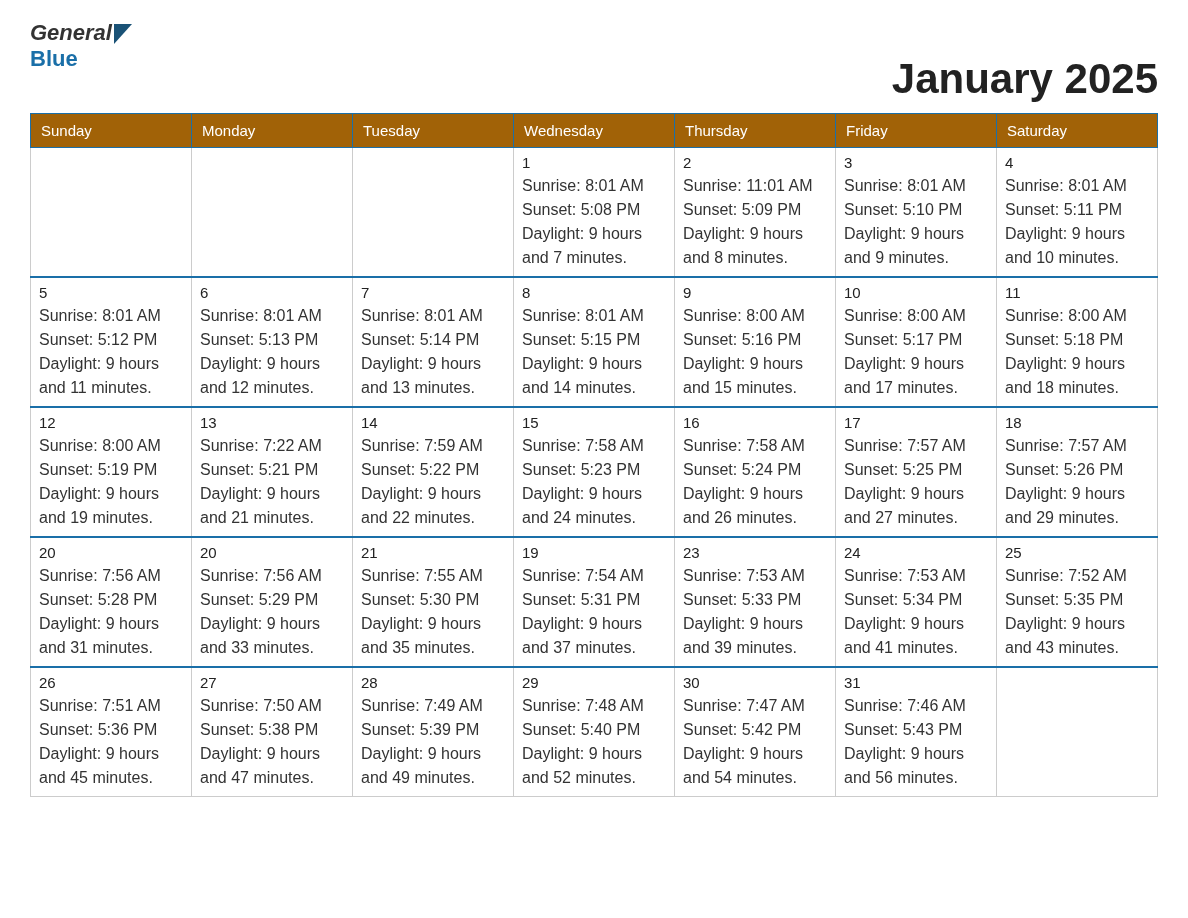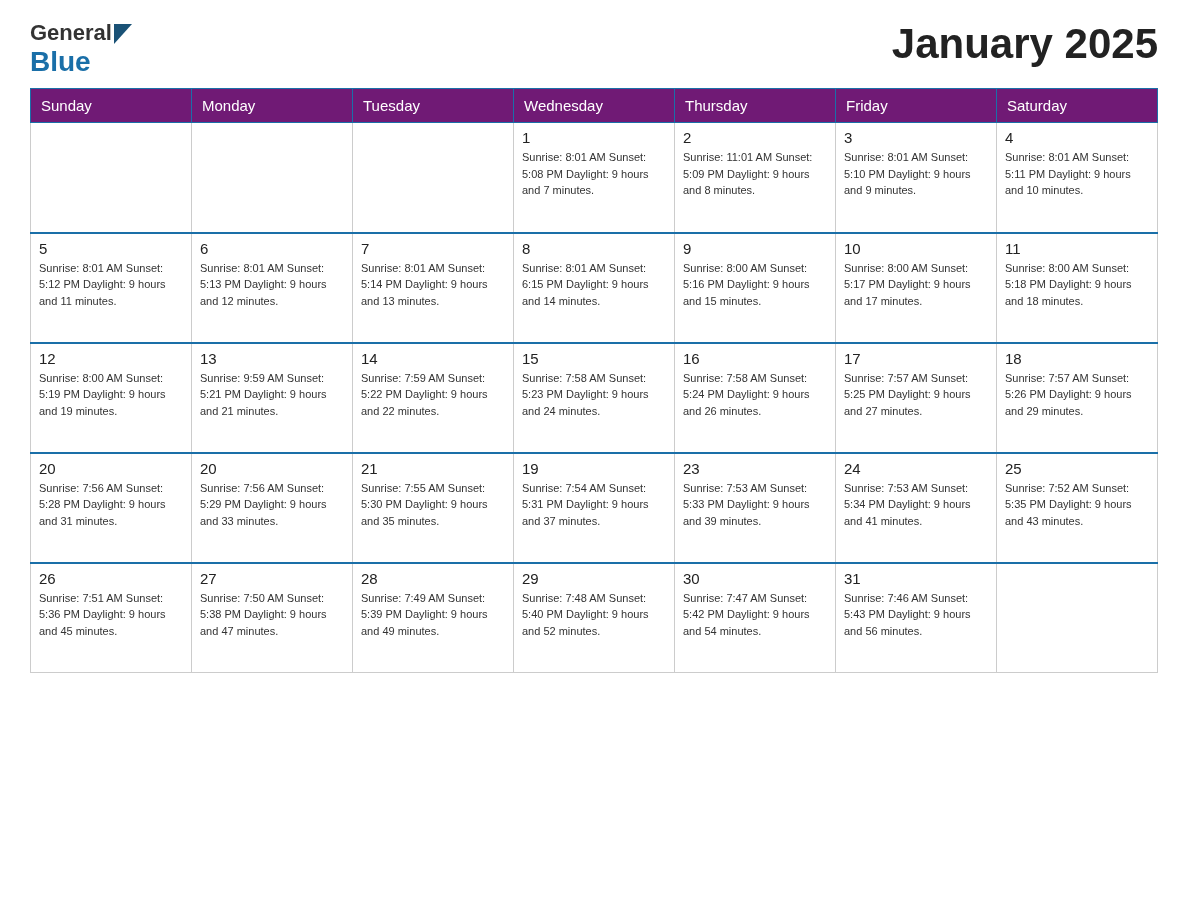--- a/index.html
+++ b/index.html
@@ -15,44 +15,45 @@
       align-items: flex-start;
       margin-bottom: 10px;
     }
     .logo {
       display: flex;
       flex-direction: column;
       align-items: flex-start;
     }
     .logo-blue {
       color: #1a6fa8;
-      font-size: 28px;
+      font-size: 22px;
       font-weight: bold;
       margin-top: -2px;
     }
     .title-block {
       text-align: left;
+      margin-top: 35px;
     }
     .title-block h1 {
       font-size: 42px;
       font-weight: bold;
       color: #222;
     }
     .title-block h2 {
       font-size: 20px;
       font-weight: normal;
       color: #444;
     }
     .calendar {
       width: 100%;
       border-collapse: collapse;
       margin-top: 10px;
     }
     .calendar th {
-      background-color: #701a75;
+      background-color: #a16207;
       color: #fff;
       padding: 8px 10px;
       text-align: left;
       font-size: 15px;
       font-weight: normal;
       border: 1px solid #1a6fa8;
     }
     .calendar td {
       vertical-align: top;
       border: 1px solid #ccc;
@@ -62,21 +63,21 @@
       min-height: 100px;
       height: 110px;
     }
     .calendar td .day-num {
       font-size: 15px;
       color: #222;
       display: block;
       margin-bottom: 3px;
     }
     .calendar td .day-info {
-      font-size: 11px;
+      font-size: 16px;
       color: #333;
       line-height: 1.5;
     }
     .calendar tr td {
       border-top: 2px solid #1a6fa8;
     }
     .calendar tbody tr:first-child td {
       border-top: 1px solid #ccc;
     }
     .empty-cell {
@@ -98,21 +99,21 @@
       flex-direction: column;
     }
   </style>
 </head>
 <body>
 
 <div class="header">
   <div class="logo">
     <div class="logo-wrapper">
       <div class="logo-text-wrapper">
-        <div style="display:flex;align-items:center;">
+        <div style="display:flex;align-items:center;font-style:italic;">
           <span class="logo-general">General</span>
 
           <svg width="18" height="20" viewBox="0 0 18 20" style="margin-left:2px;margin-top:2px;">
             <polygon points="0,0 18,0 0,20" fill="#1a5276"></polygon>
           </svg>
         </div>
         <div>
           <span class="logo-blue">Blue</span>
         </div>
       </div>
@@ -180,21 +181,21 @@
         </td>
         <td>
           <span class="day-num">7</span>
           <div class="day-info">Sunrise: 8:01 AM
 Sunset: 5:14 PM
 Daylight: 9 hours and 13 minutes.</div>
         </td>
         <td>
           <span class="day-num">8</span>
           <div class="day-info">Sunrise: 8:01 AM
-Sunset: 6:15 PM
+Sunset: 5:15 PM
 Daylight: 9 hours and 14 minutes.</div>
         </td>
         <td>
           <span class="day-num">9</span>
           <div class="day-info">Sunrise: 8:00 AM
 Sunset: 5:16 PM
 Daylight: 9 hours and 15 minutes.</div>
         </td>
         <td>
           <span class="day-num">10</span>
@@ -211,21 +212,21 @@
       </tr>
       <tr>
         <td>
           <span class="day-num">12</span>
           <div class="day-info">Sunrise: 8:00 AM
 Sunset: 5:19 PM
 Daylight: 9 hours and 19 minutes.</div>
         </td>
         <td>
           <span class="day-num">13</span>
-          <div class="day-info">Sunrise: 9:59 AM
+          <div class="day-info">Sunrise: 7:22 AM
 Sunset: 5:21 PM
 Daylight: 9 hours and 21 minutes.</div>
         </td>
         <td>
           <span class="day-num">14</span>
           <div class="day-info">Sunrise: 7:59 AM
 Sunset: 5:22 PM
 Daylight: 9 hours and 22 minutes.</div>
         </td>
         <td>

